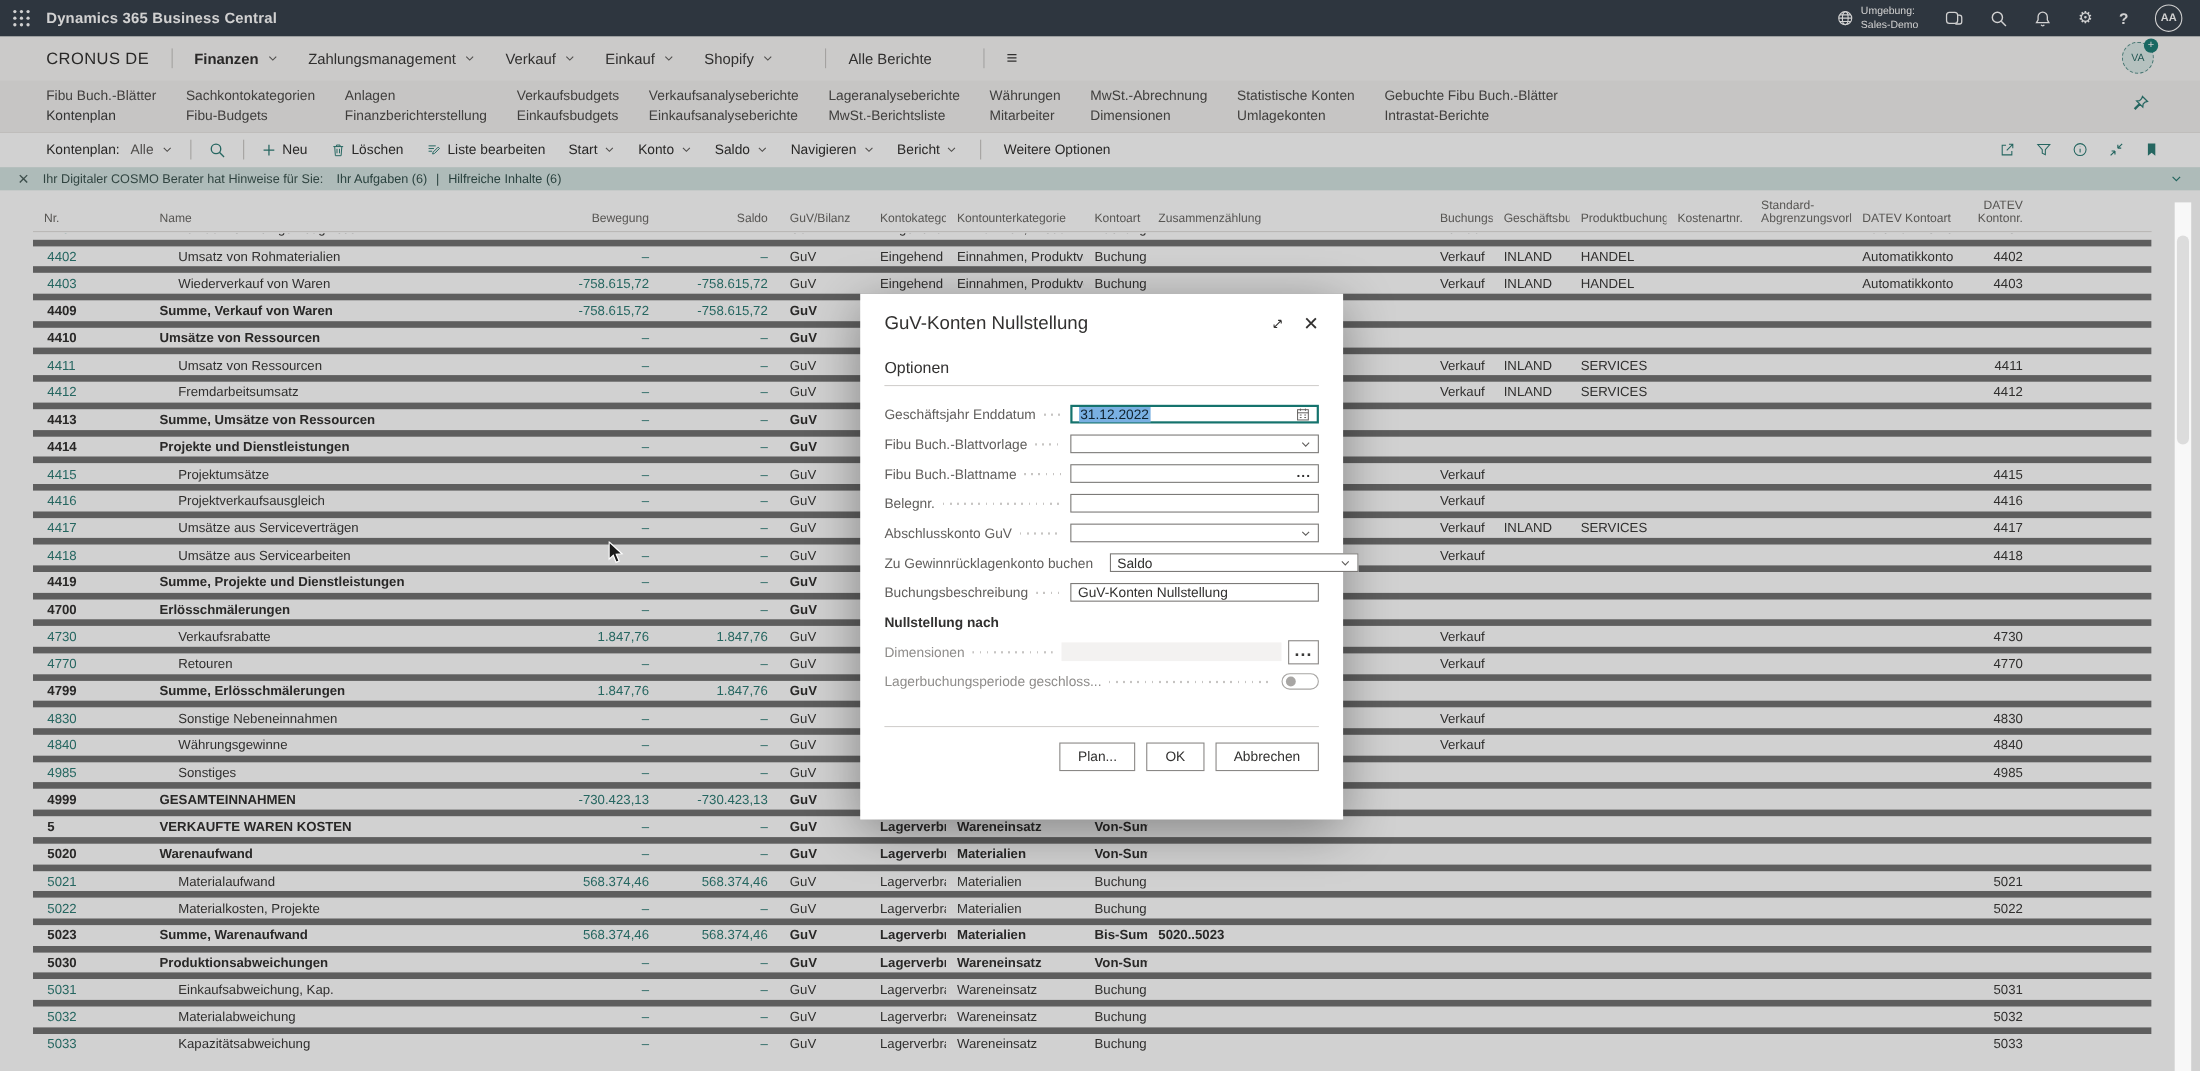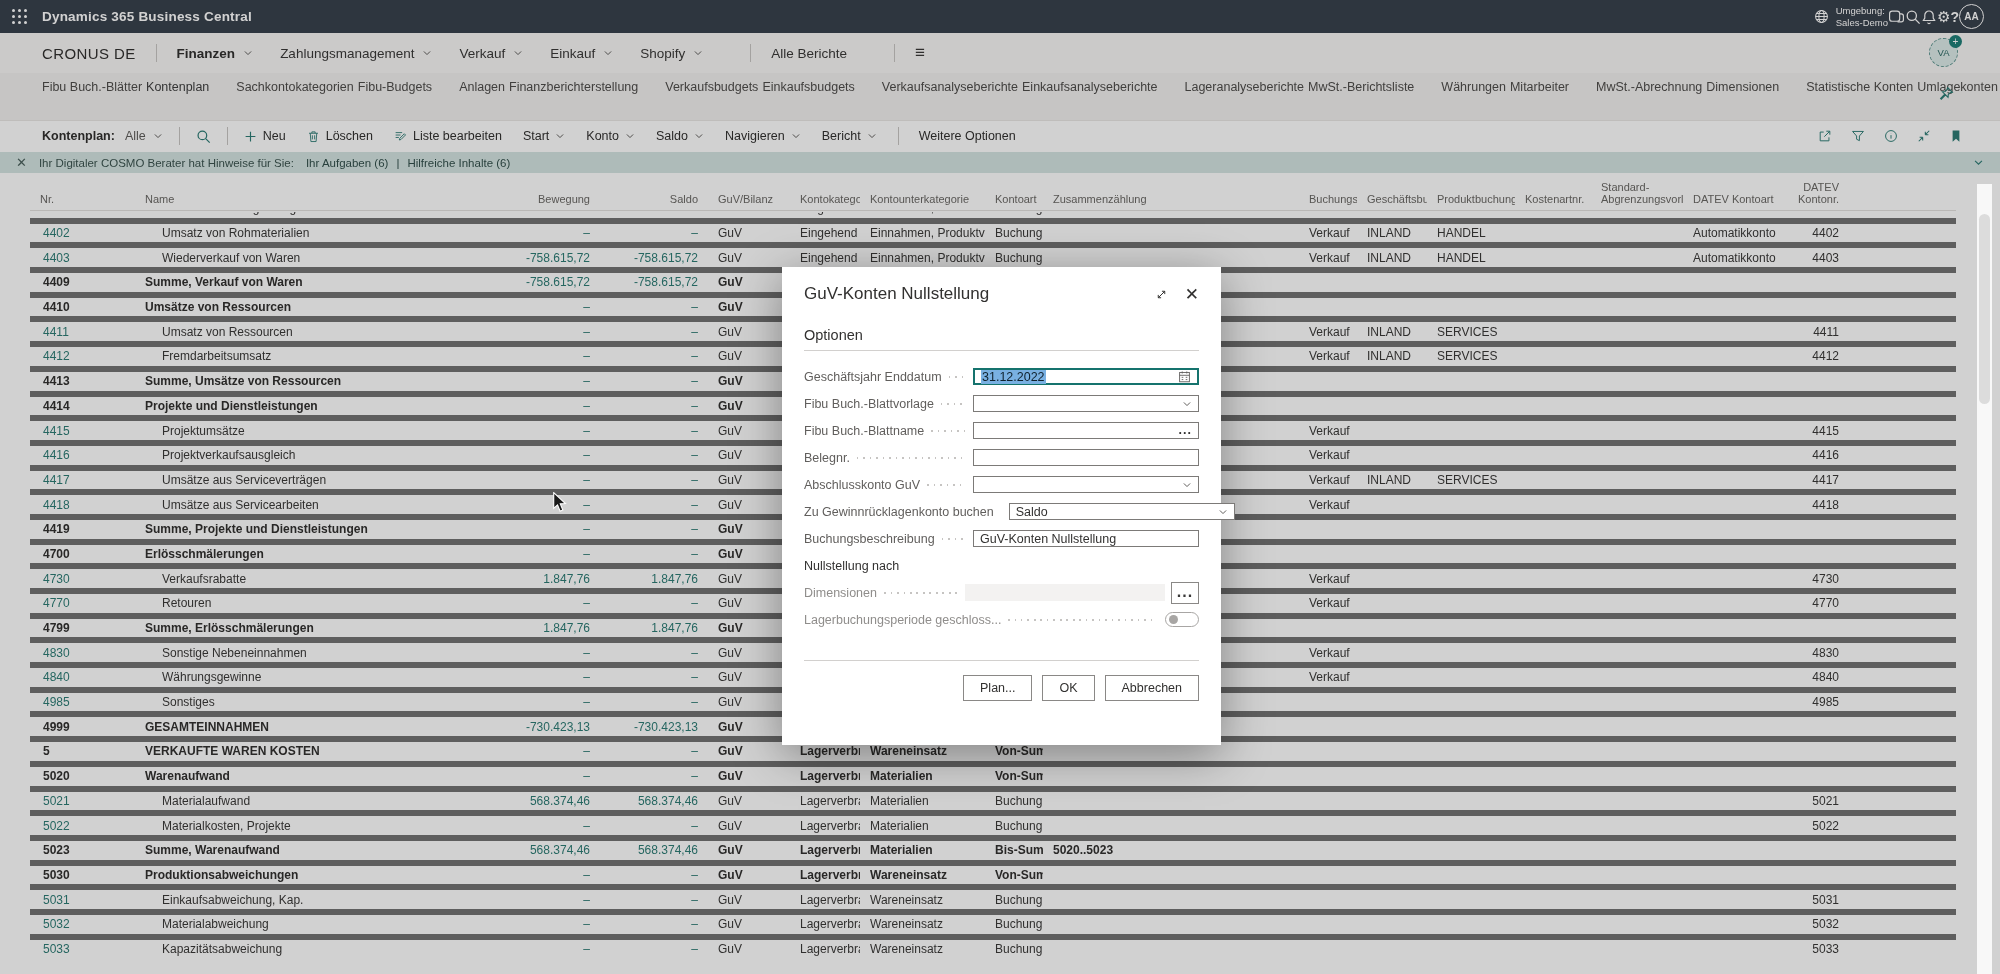--- a/index.html
+++ b/index.html
@@ -12,21 +12,21 @@
   svg{display:block}
   .ico{display:inline-flex;align-items:center;justify-content:center}
 
   
   .topbar{position:absolute;top:0;left:0;right:0;height:33px;background:#39424d;color:#fff;
           display:flex;align-items:center;z-index:1}
   .waffle{width:15px;height:15px;display:grid;grid-template-columns:repeat(3,1fr);grid-gap:2.5px;
           margin:0 15px 0 12px;cursor:pointer}
   .waffle i{width:3px;height:3px;background:#fff;border-radius:50%}
   .app-title{font-size:13.5px;font-weight:700;letter-spacing:.2px}
-  .topbar-right{margin-left:auto;display:flex;margin-right:16px}
+  .topbar-right{margin-left:auto;display:flex;gap:24px;margin-right:16px}
   .env{display:flex;align-items:center;gap:7px;font-size:9.5px;line-height:1.2}
   .tb-ico{color:#fff;cursor:pointer}
   .gear-glyph{font-size:15px;line-height:1}
   .help-glyph{font-size:14px;font-weight:700}
   .avatar{width:25px;height:25px;border:1.5px solid #fff;border-radius:50%;display:flex;
           align-items:center;justify-content:center;font-size:10px;font-weight:700;box-sizing:border-box;cursor:pointer}
 
   
   .navbar{position:absolute;top:33px;left:0;right:0;height:40px;background:#f8f7f6;display:flex;
           align-items:center;padding-left:42px;font-size:13.5px;color:#323130}
@@ -39,29 +39,29 @@
   .va-badge{position:absolute;right:42px;top:5px;width:27px;height:27px;border:1.4px dashed #5d948f;
             border-radius:50%;background:#ddecea;color:#2e6b66;font-size:9.5px;display:flex;
             align-items:center;justify-content:center;cursor:pointer}
   .va-plus{position:absolute;right:-5px;top:-4px;width:13px;height:13px;border-radius:50%;
            background:#1f7f78;color:#fff;font-size:10px;line-height:13px;text-align:center}
 
   
   .subnav{position:absolute;top:73px;left:0;right:0;height:48px;background:#f2f1f0;
           border-bottom:1px solid #e9e7e5;display:flex;gap:27px;padding:7px 0 0 42px;
           font-size:12.5px;box-sizing:border-box}
-  .subnav-col{display:flex;flex-direction:row;gap:4px}
+  .subnav-col{display:flex;flex-direction:column;gap:4px}
   .subnav a{color:#4f4d4b;text-decoration:none;white-space:nowrap;cursor:pointer}
   .subnav a.current{color:#404040;cursor:default}
   .pin{position:absolute;right:46px;top:86px;color:#2e7d76;cursor:pointer}
 
   
   .toolbar{position:absolute;top:121px;left:0;right:0;height:30px;background:#fff;display:flex;
            align-items:center;padding-left:42px;font-size:12.5px;color:#323130}
-  .tb-caption{font-weight:700;margin-right:10px}
+  .tb-caption{font-weight:400;margin-right:10px}
   .tb-filter{display:flex;align-items:center;gap:7px;color:#605e5c;cursor:pointer}
   .tb-act{display:flex;align-items:center;gap:6px;margin-right:21px;cursor:pointer;white-space:nowrap}
   .tb-act .ai{color:var(--accent)}
   .more-opts{cursor:pointer}
   .toolbar-right{position:absolute;right:38px;display:flex;align-items:center;gap:19px;color:var(--accent)}
   .toolbar-right .ico{cursor:pointer}
 
   
   .notif{position:absolute;top:152px;left:0;right:0;height:21px;background:#d5e5e2;display:flex;
          align-items:center;font-size:11.5px;color:#3c5450;padding:0 16px;gap:12px}
@@ -110,21 +110,21 @@
   .ctl{width:226px;flex:none;height:17px;border:1px solid #7c7a78;display:flex;align-items:center;
        padding:0 6px;font-size:12.5px;color:#323130;background:#fff;box-sizing:border-box}
   .ctl.date{border:2px solid #15736d}
   .ctl .sel{background:#79b0e2;color:#10222e;padding:0 1px}
   .ctl .tail{margin-left:auto;color:#605e5c}
   .ctl .dots{margin-left:auto;color:#323130;letter-spacing:1px;font-weight:700;line-height:0.4}
   .ctl.graybox{background:#f3f2f1;border:none;width:200px}
   .lookup-btn{width:28px;height:22px;border:1px solid #8a8886;margin-left:6px;display:flex;
               align-items:center;justify-content:center;font-weight:700;letter-spacing:1px;
               line-height:.4;box-sizing:border-box;cursor:pointer;background:#fff}
-  .subhead{font-size:12.5px;font-weight:400;color:#323130;display:flex;align-items:center;height:27px}
+  .subhead{font-size:12.5px;font-weight:700;color:#323130;display:flex;align-items:center;height:27px}
   .toggle{width:34px;height:15px;border:1px solid #4c4a48;border-radius:9px;position:relative;
           box-sizing:border-box;cursor:pointer;background:#fff}
   .toggle .knob{position:absolute;left:3px;top:2px;width:9px;height:9px;border-radius:50%;background:#4c4a48}
   .toggle.dis{border-color:#a8a6a4}
   .toggle.dis .knob{background:#a8a6a4}
   .m-div{margin-top:27px;border-top:1px solid #d2d0ce}
   .m-btns{margin-top:14px;display:flex;justify-content:flex-end;gap:10px}
   .btn{border:1px solid #8a8886;background:#fff;font-size:12.5px;color:#323130;padding:5px 16px;
        font-family:inherit;cursor:pointer}
 

